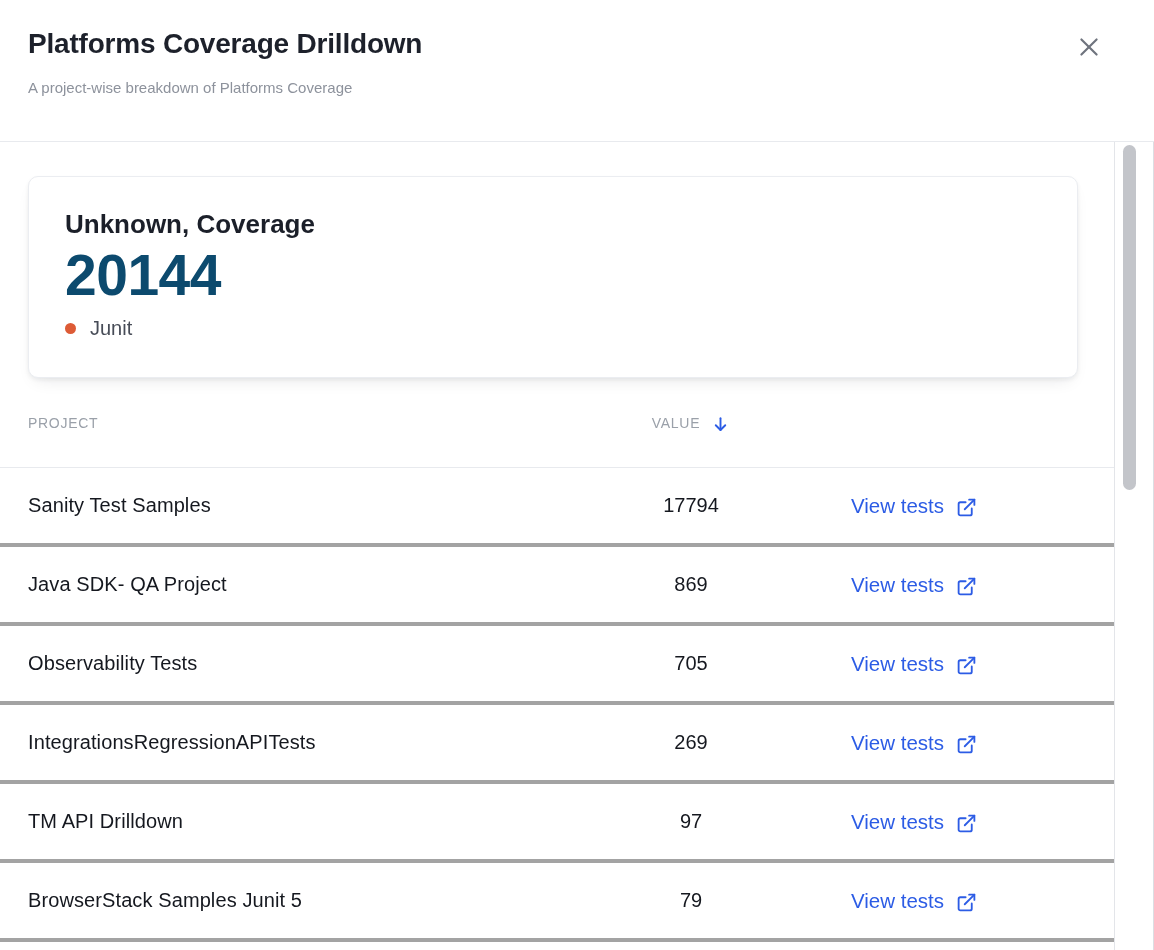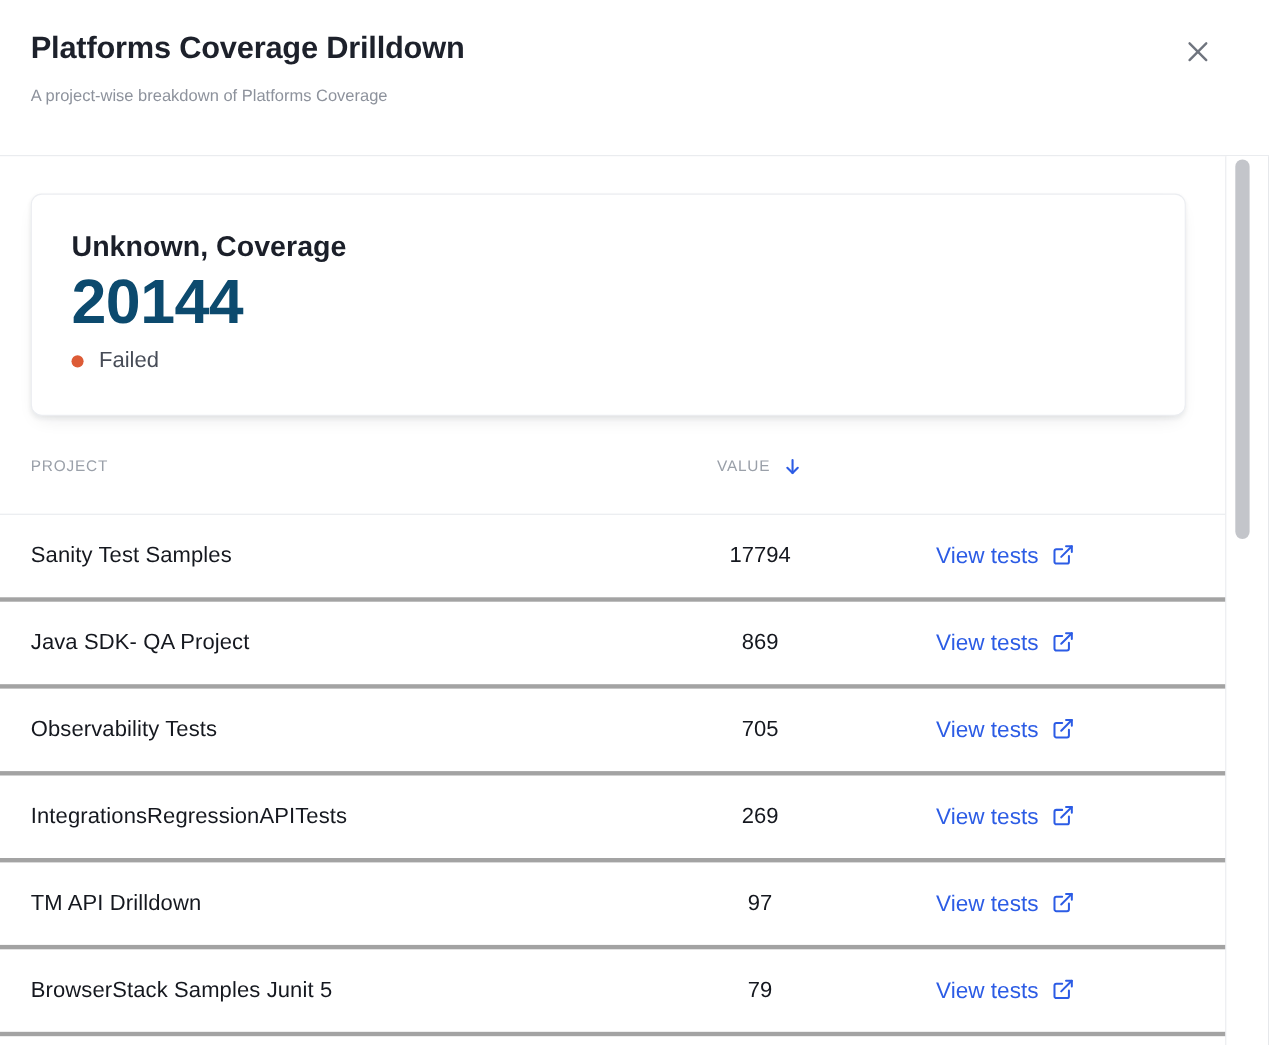--- a/index.html
+++ b/index.html
@@ -151,21 +151,21 @@
     letter-spacing: 0.1px;
   }
   .cell-value {
     justify-self: center;
     font-size: 20px;
     color: #15181f;
   }
   .cell-link { padding-left: 85px; }
   .view-link {
     display: inline-flex;
-    align-items: flex-start;
+    align-items: flex-end;
     gap: 12px;
     text-decoration: none;
     color: var(--accent-blue, #2c5ce5);
     font-size: 20.5px;
     cursor: pointer;
   }
   .view-link svg { display: block; }
 </style>
 </head>
 <body>
@@ -184,21 +184,21 @@
   </div>
 
   <div class="scroll-area">
     <div class="content">
 
       <section class="summary-card">
         <h2 class="summary-title">Unknown, Coverage</h2>
         <div class="summary-value">20144</div>
         <div class="legend">
           <span class="legend-dot"></span>
-          <span class="legend-label">Failed</span>
+          <span class="legend-label">Junit</span>
         </div>
       </section>
 
       <div class="table">
 
         <div class="thead">
           <span class="col-label">PROJECT</span>
           <button class="value-head">
             <span class="col-label">VALUE</span>
             <svg class="sort-icon" width="19" height="19" viewBox="0 0 24 24" fill="none" stroke="currentColor" stroke-width="2.4" stroke-linecap="round" stroke-linejoin="round">

